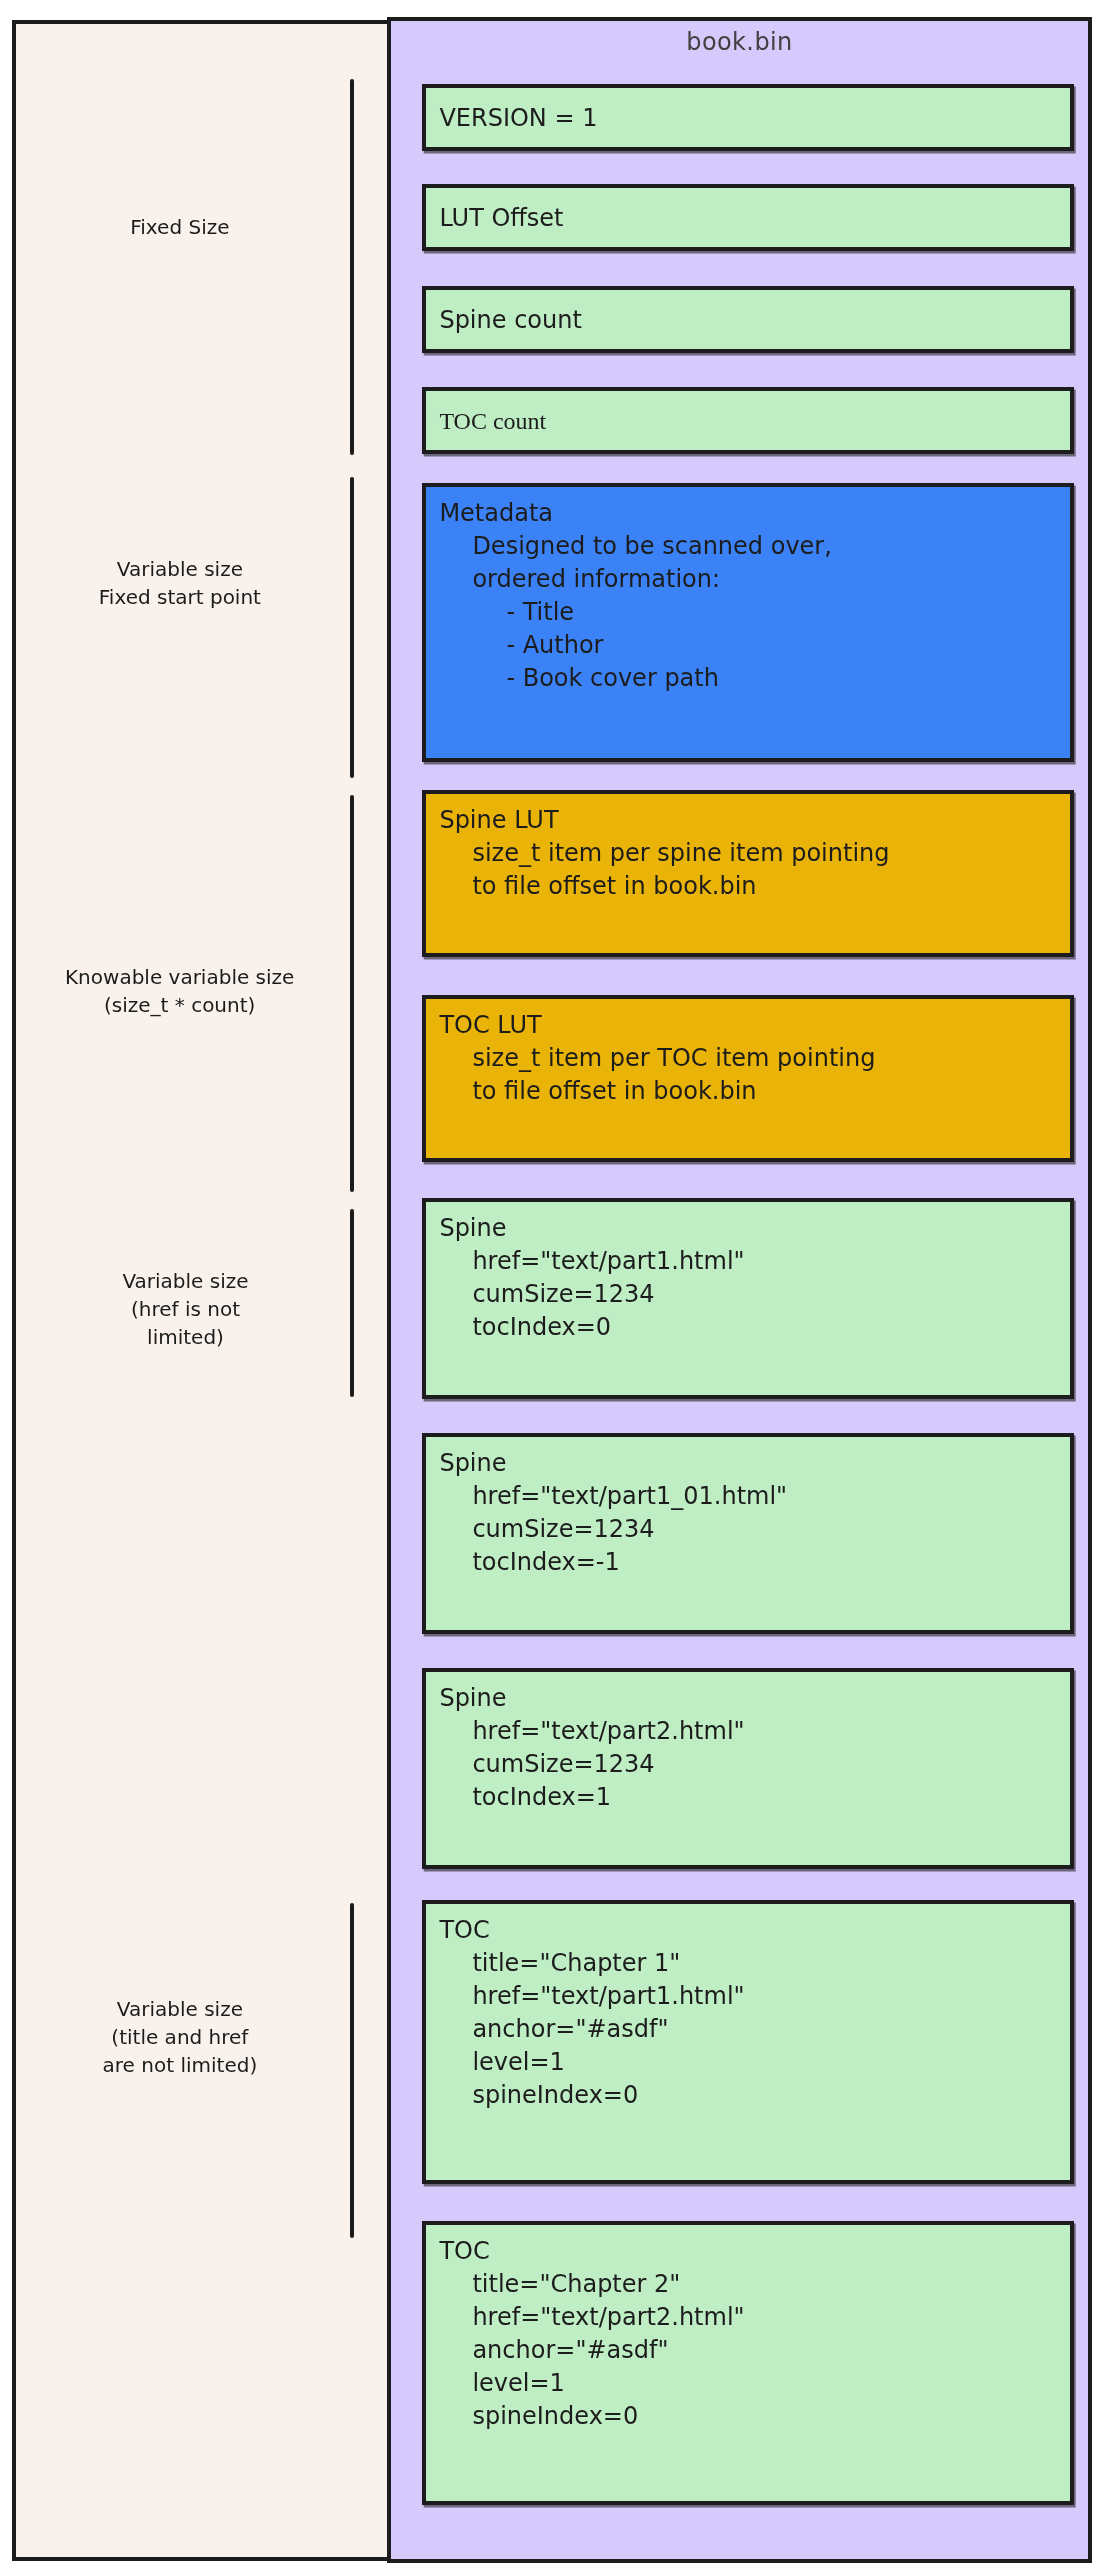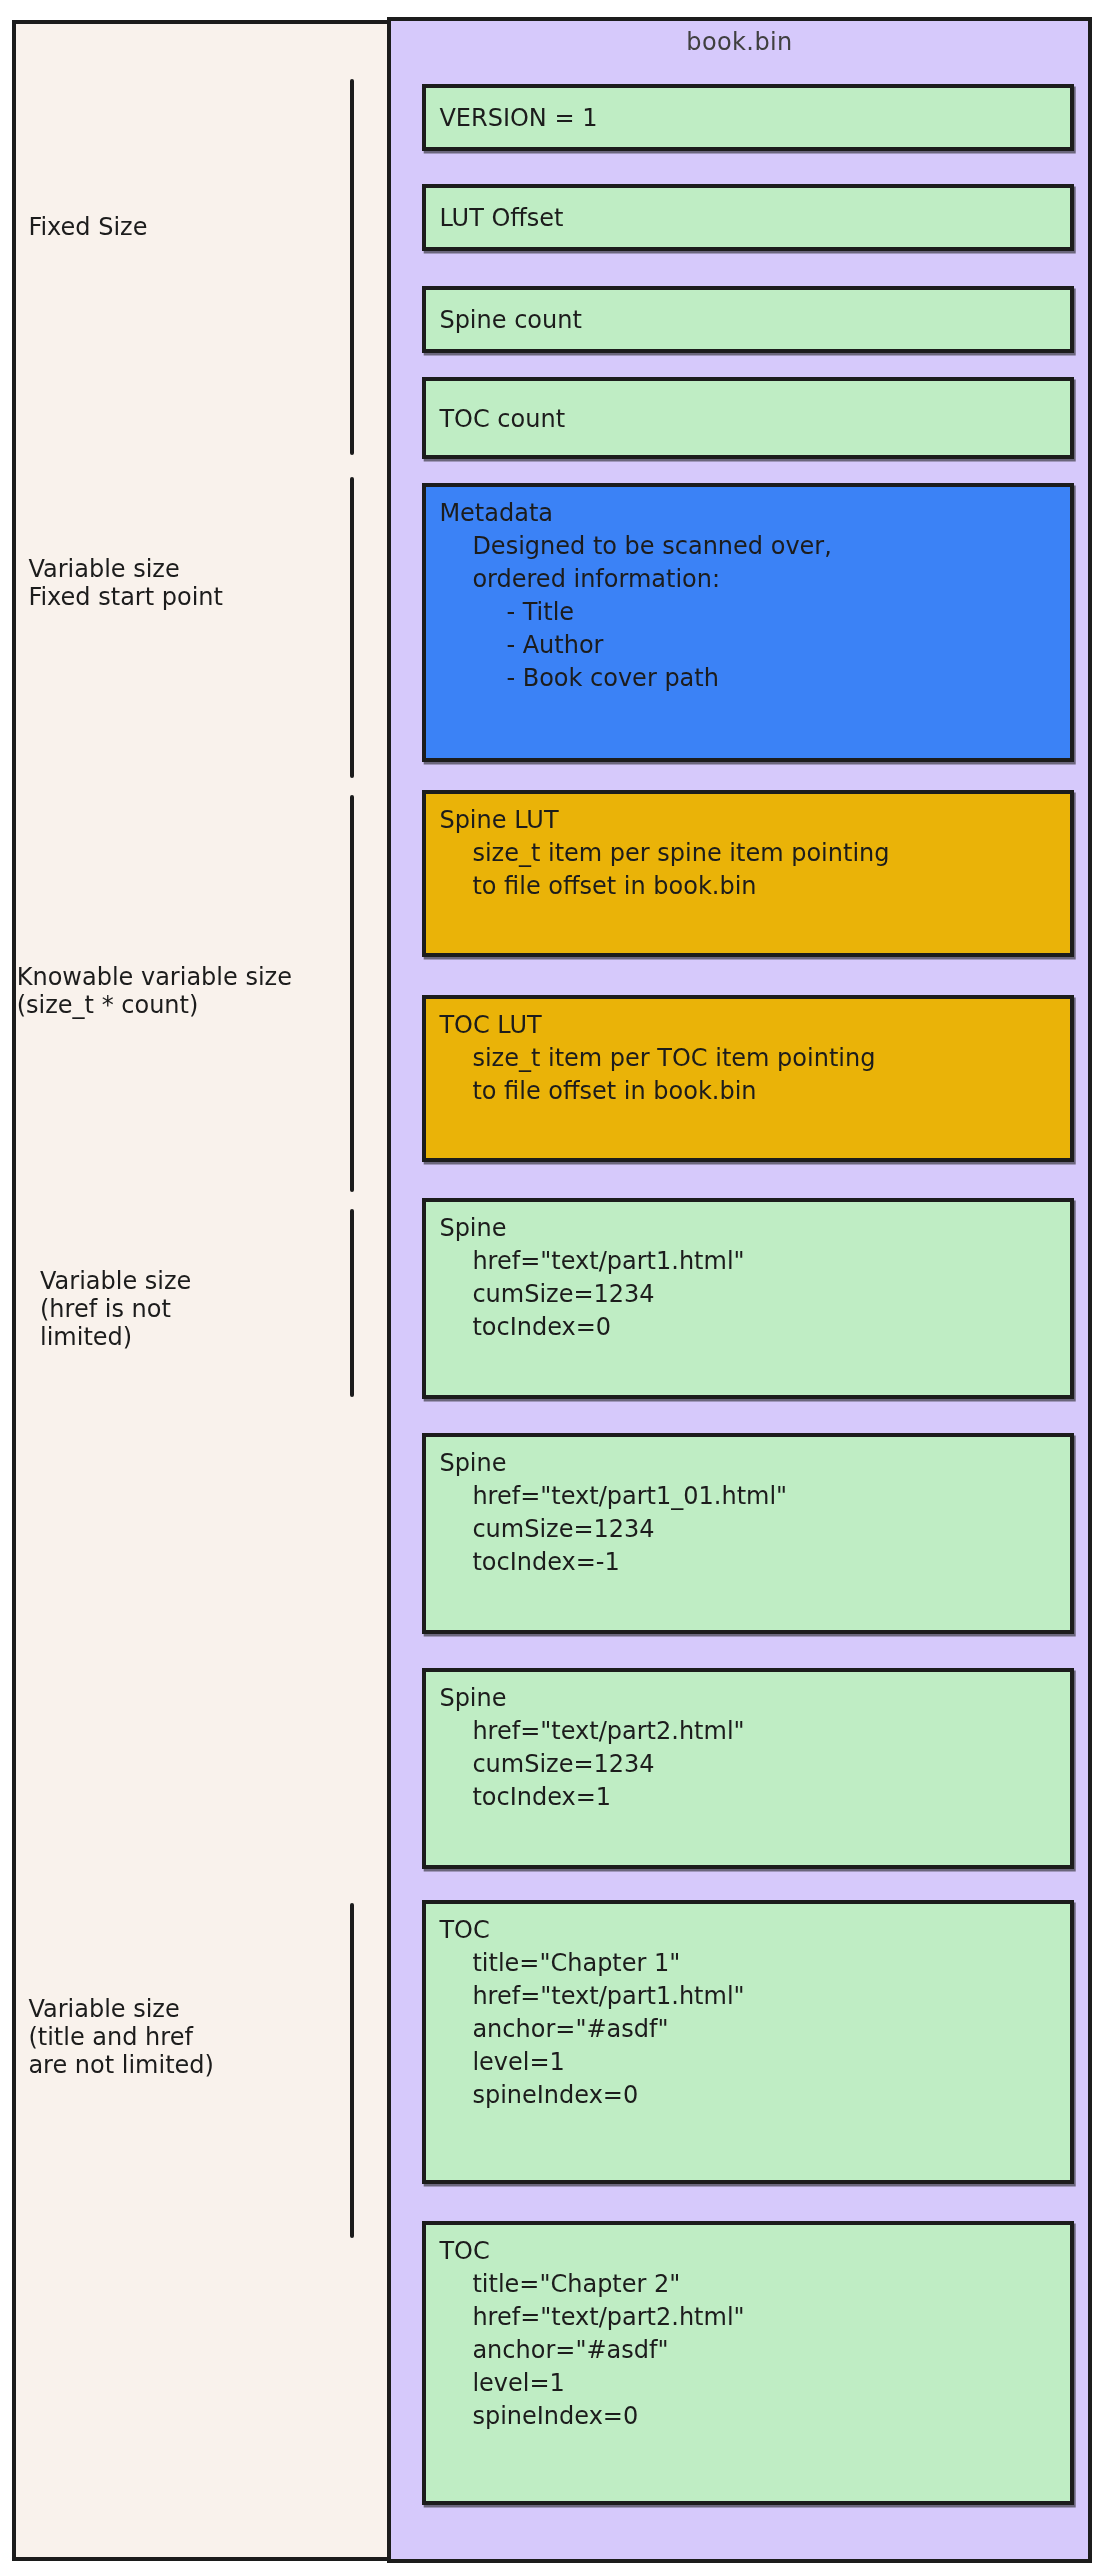--- a/index.html
+++ b/index.html
@@ -28,22 +28,22 @@
   
   #file-title{
     position:absolute;left:387px;top:28.4px;width:705px;
     text-align:center;
     font-size:24px;color:#404040;letter-spacing:0.4px;
   }
 
   
   .side-label{
     position:absolute;
-    text-align:left;
-    font-size:24px;line-height:28px;color:#1c1c1c;
+    text-align:center;
+    font-size:20px;line-height:28px;color:#1c1c1c;
     white-space:pre-line;
   }
 
   
   .bracket{
     position:absolute;
     width:4.2px;
     background:#1c1c1c;
     border-radius:2.5px;
   }
@@ -108,21 +108,21 @@
   </div>
 
   <div class="box green" style="top:184px;height:67px;">
     <div class="onelineheader">LUT Offset</div>
   </div>
 
   <div class="box green" style="top:286px;height:67px;">
     <div class="onelineheader">Spine count</div>
   </div>
 
-  <div class="box green" style="top:377px;height:82px;">
+  <div class="box green" style="top:387px;height:67px;font-family:Liberation Serif, serif;">
     <div class="onelineheader">TOC count</div>
   </div>
 
   <div class="box yellow" style="top:483px;height:279px;">
     <div class="ttl">Metadata</div>
     <div class="ln">Designed to be scanned over,</div>
     <div class="ln">ordered information:</div>
     <div class="ln2">- Title</div>
     <div class="ln2">- Author</div>
     <div class="ln2">- Book cover path</div>

